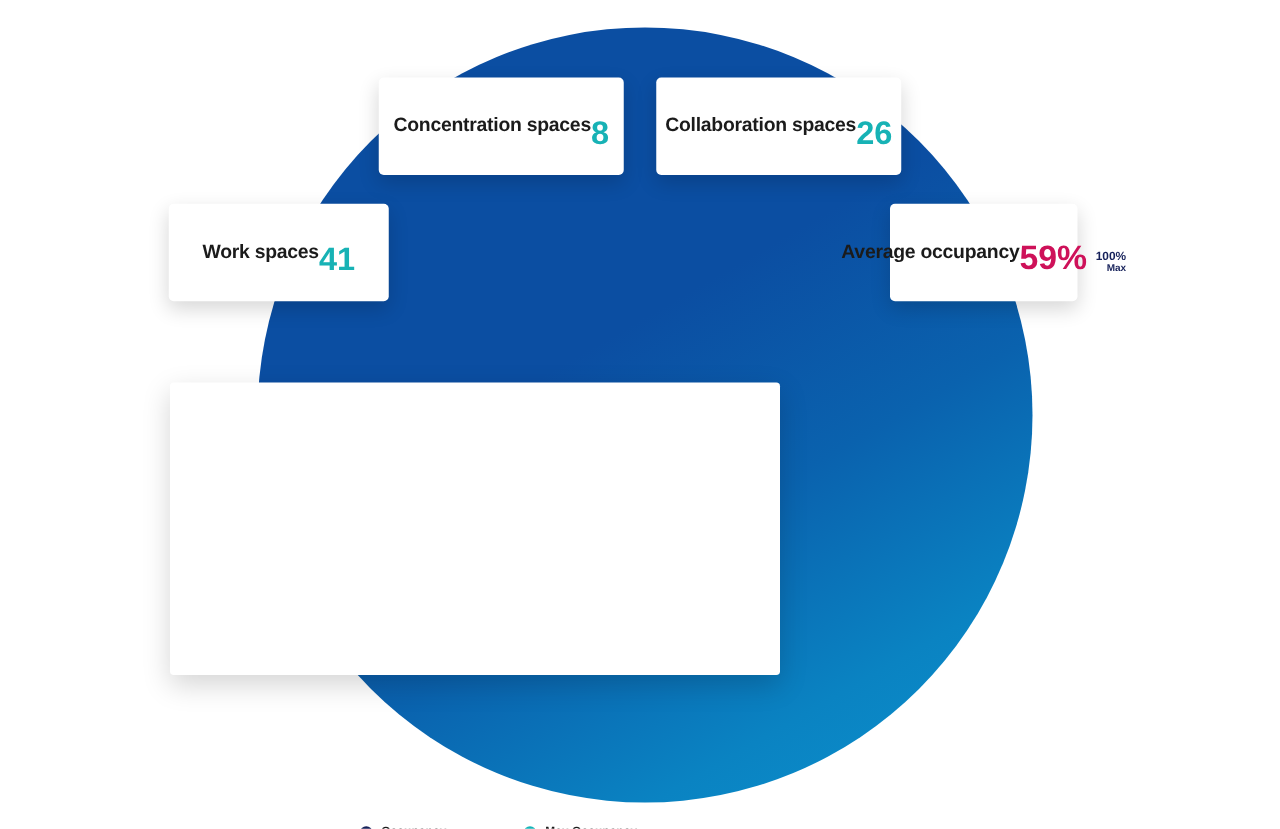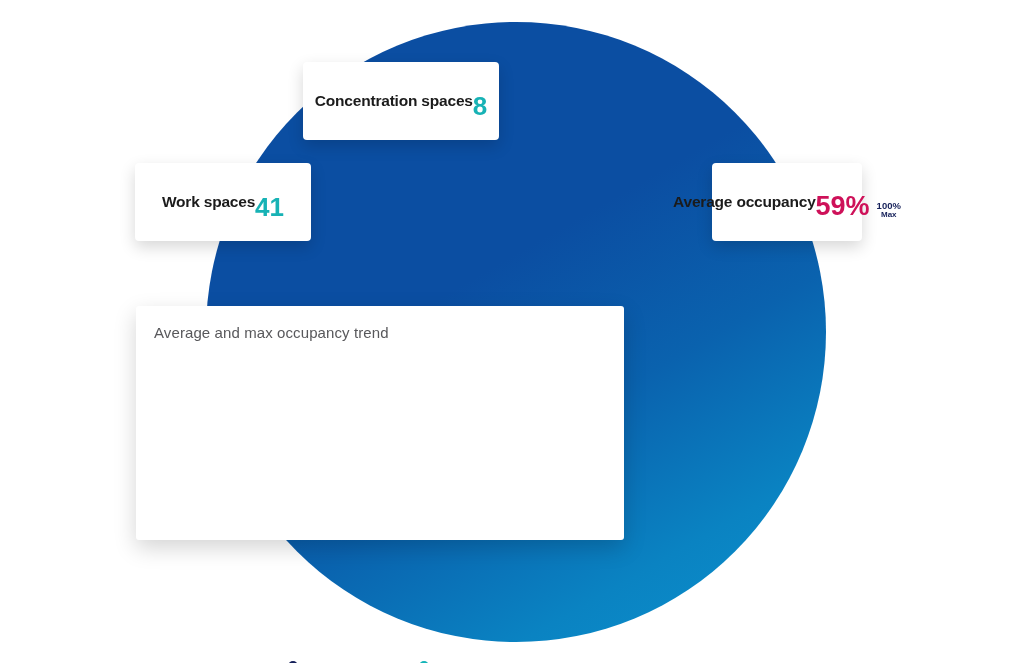--- a/index.html
+++ b/index.html
@@ -26,21 +26,21 @@
   }
   .kpi-title{
     font-size:15.5px;font-weight:bold;color:#1B1B1B;letter-spacing:-0.2px;
     white-space:nowrap;line-height:1;
   }
   .kpi-value{
     font-size:26px;font-weight:bold;color:#17B2B5;line-height:1;margin-top:9px;
   }
   .kpi-row{display:flex;align-items:flex-end;margin-top:8px;}
   .kpi-value-pink{font-size:27px;font-weight:bold;color:#CE1159;line-height:1;}
-  .kpi-sub{margin-left:7px;margin-bottom:0;line-height:1.05;text-align:center;}
+  .kpi-sub{margin-left:7px;margin-bottom:0;line-height:1.05;text-align:right;}
   .kpi-sub-top{font-size:9.5px;font-weight:bold;color:#16215A;display:block;}
   .kpi-sub-bot{font-size:8px;font-weight:bold;color:#16215A;display:block;}
 
   #card-concentration{left:303px;top:62px;width:196px;height:78px;}
   #card-collaboration{left:525px;top:62px;width:196px;height:78px;}
   #card-workspaces{left:135px;top:163px;width:176px;height:78px;align-items:center;}
   #card-avgocc{left:712px;top:163px;width:150px;height:78px;}
 
   
   .chart-card{
@@ -69,39 +69,42 @@
 
 <div id="stage">
 
   <div class="bg-circle"></div>
 
   <div class="kpi" id="card-concentration">
     <div class="kpi-title">Concentration spaces</div>
     <div class="kpi-value">8</div>
   </div>
 
+  <div class="kpi" id="card-collaboration">
+    <div class="kpi-title">Collaboration spaces</div>
+    <div class="kpi-value">26</div>
+  </div>
 
   <div class="kpi" id="card-workspaces">
     <div class="kpi-title">Work spaces</div>
     <div class="kpi-value">41</div>
   </div>
 
   <div class="kpi" id="card-avgocc">
     <div class="kpi-title">Average occupancy</div>
     <div class="kpi-row">
       <span class="kpi-value-pink">59%</span>
       <span class="kpi-sub">
         <span class="kpi-sub-top">100%</span>
         <span class="kpi-sub-bot">Max</span>
       </span>
     </div>
   </div>
 
   <div class="chart-card" id="trend-card">
-    <div class="chart-title">Average and max occupancy trend</div>
 
     <div class="legend" id="trend-legend">
       <span class="legend-item">
         <span class="legend-dot" style="background:#16215A"></span>
         <span class="legend-label">Occupancy</span>
       </span>
       <span class="legend-item">
         <span class="legend-dot" style="background:#16B5B8"></span>
         <span class="legend-label">Max Occupancy</span>
       </span>

